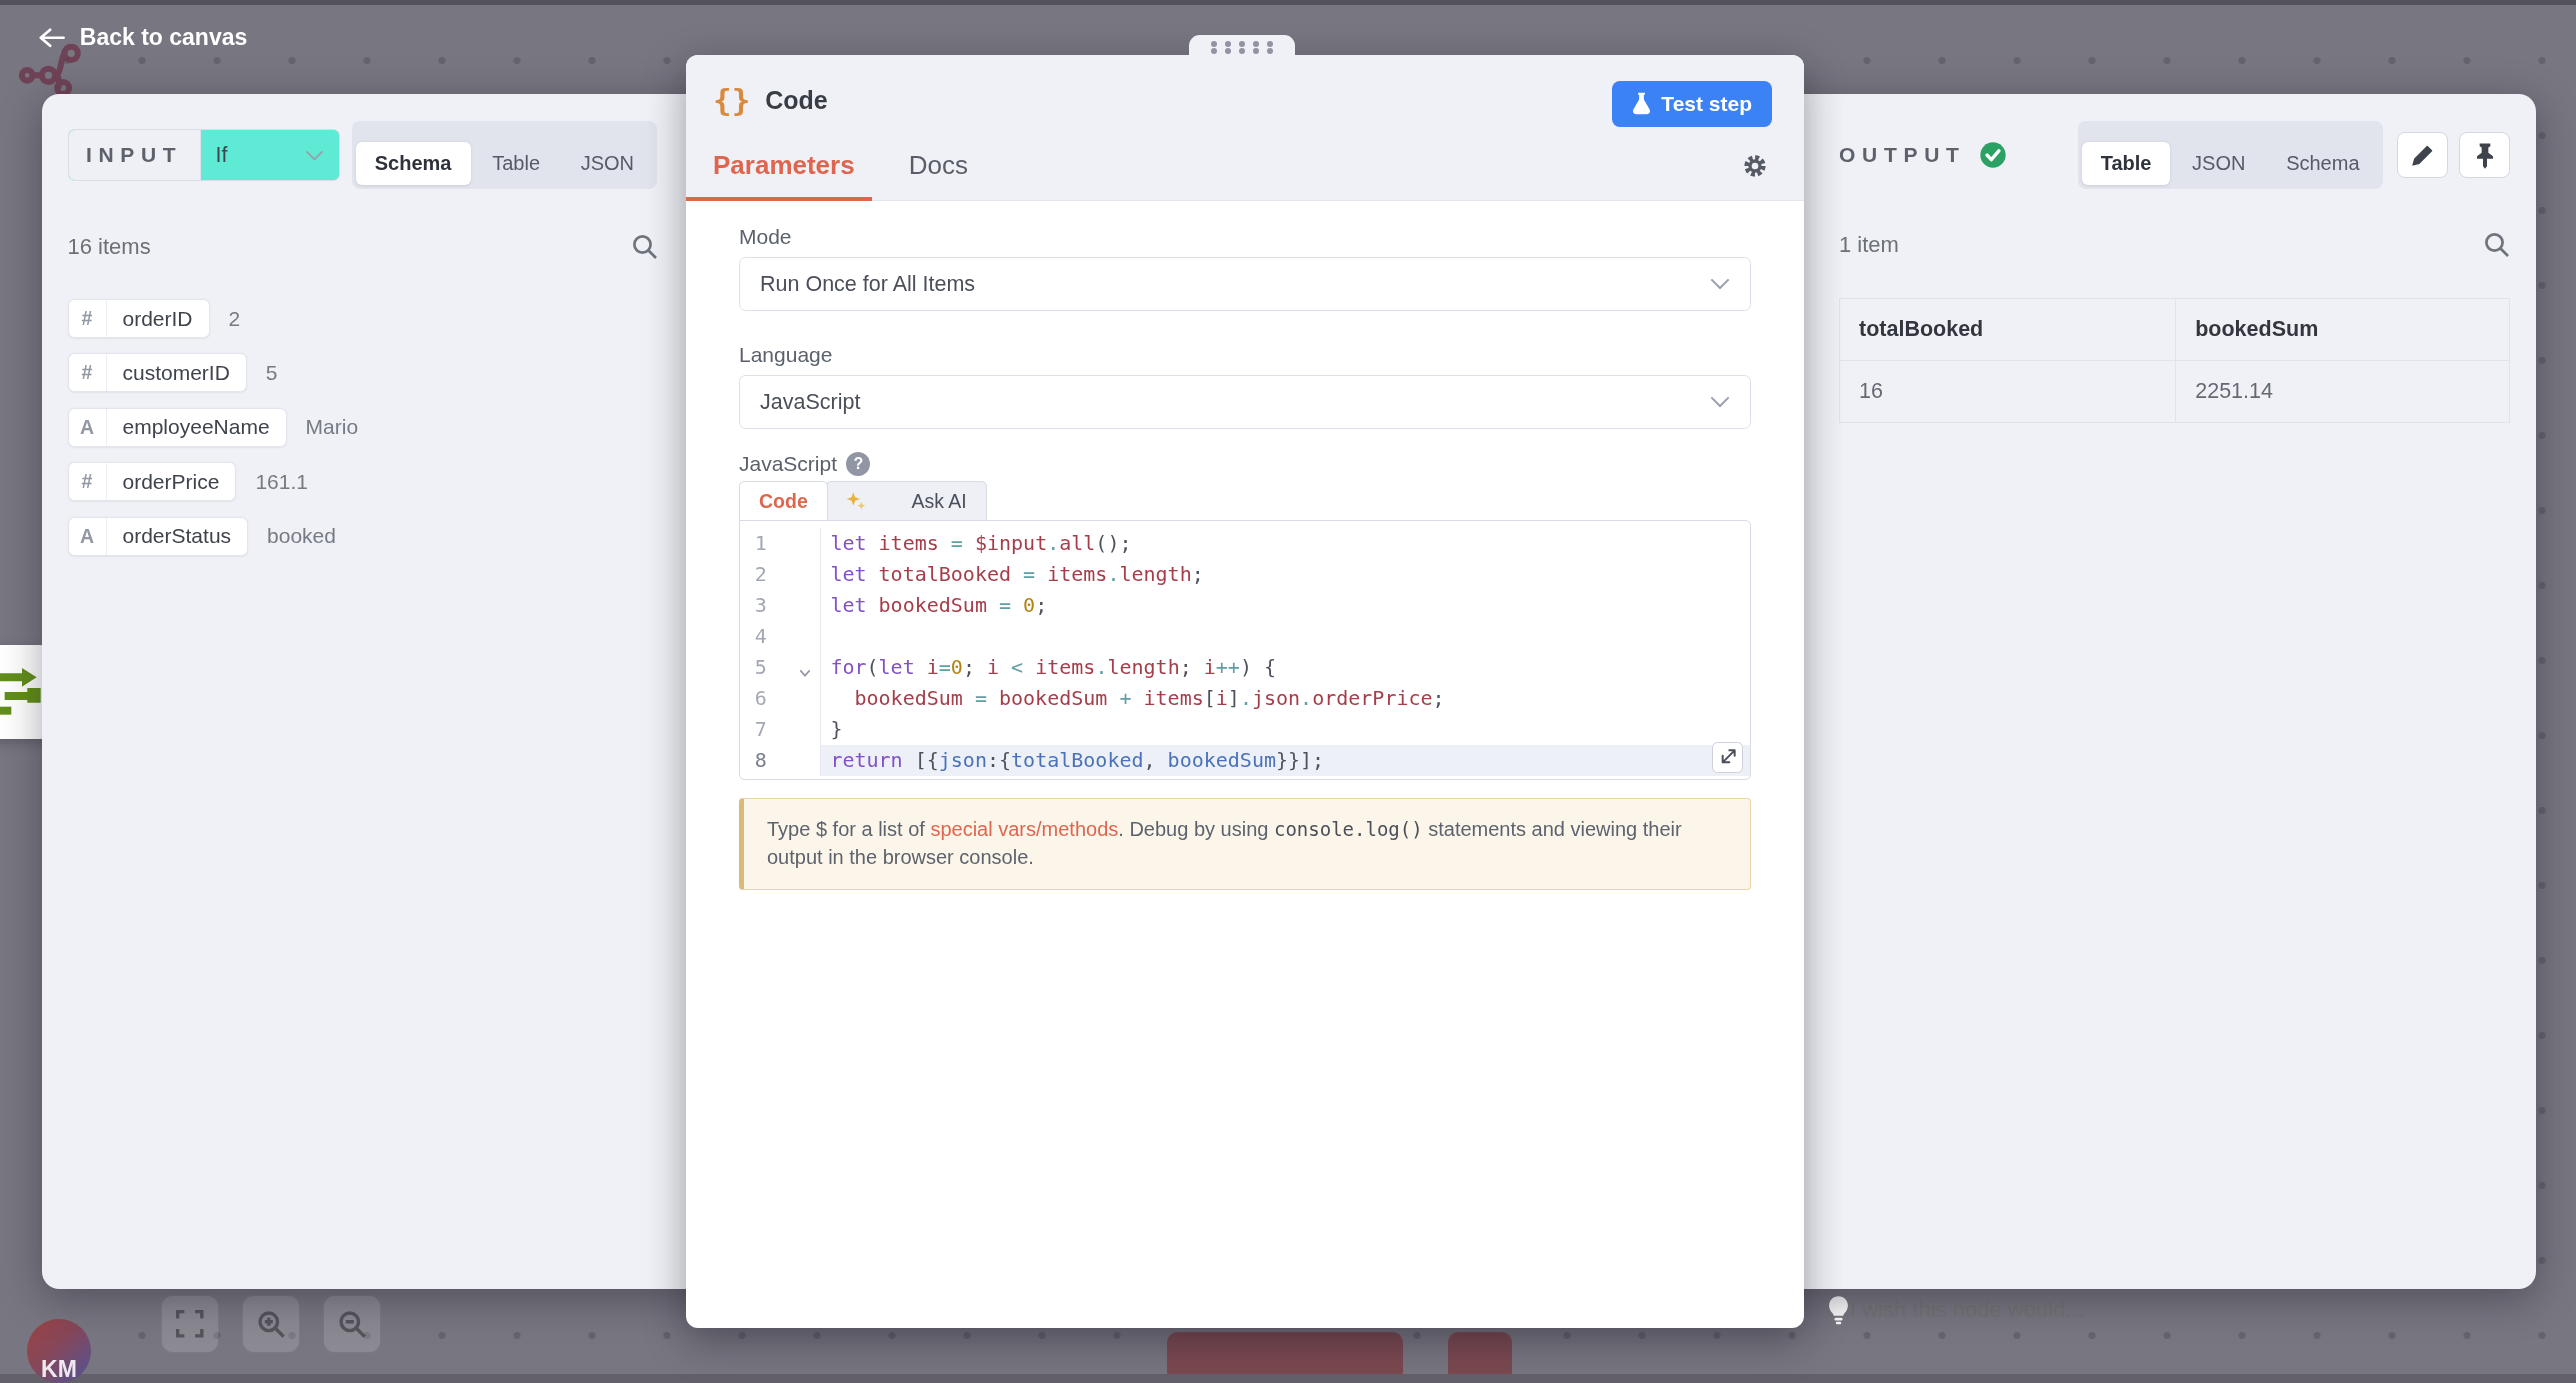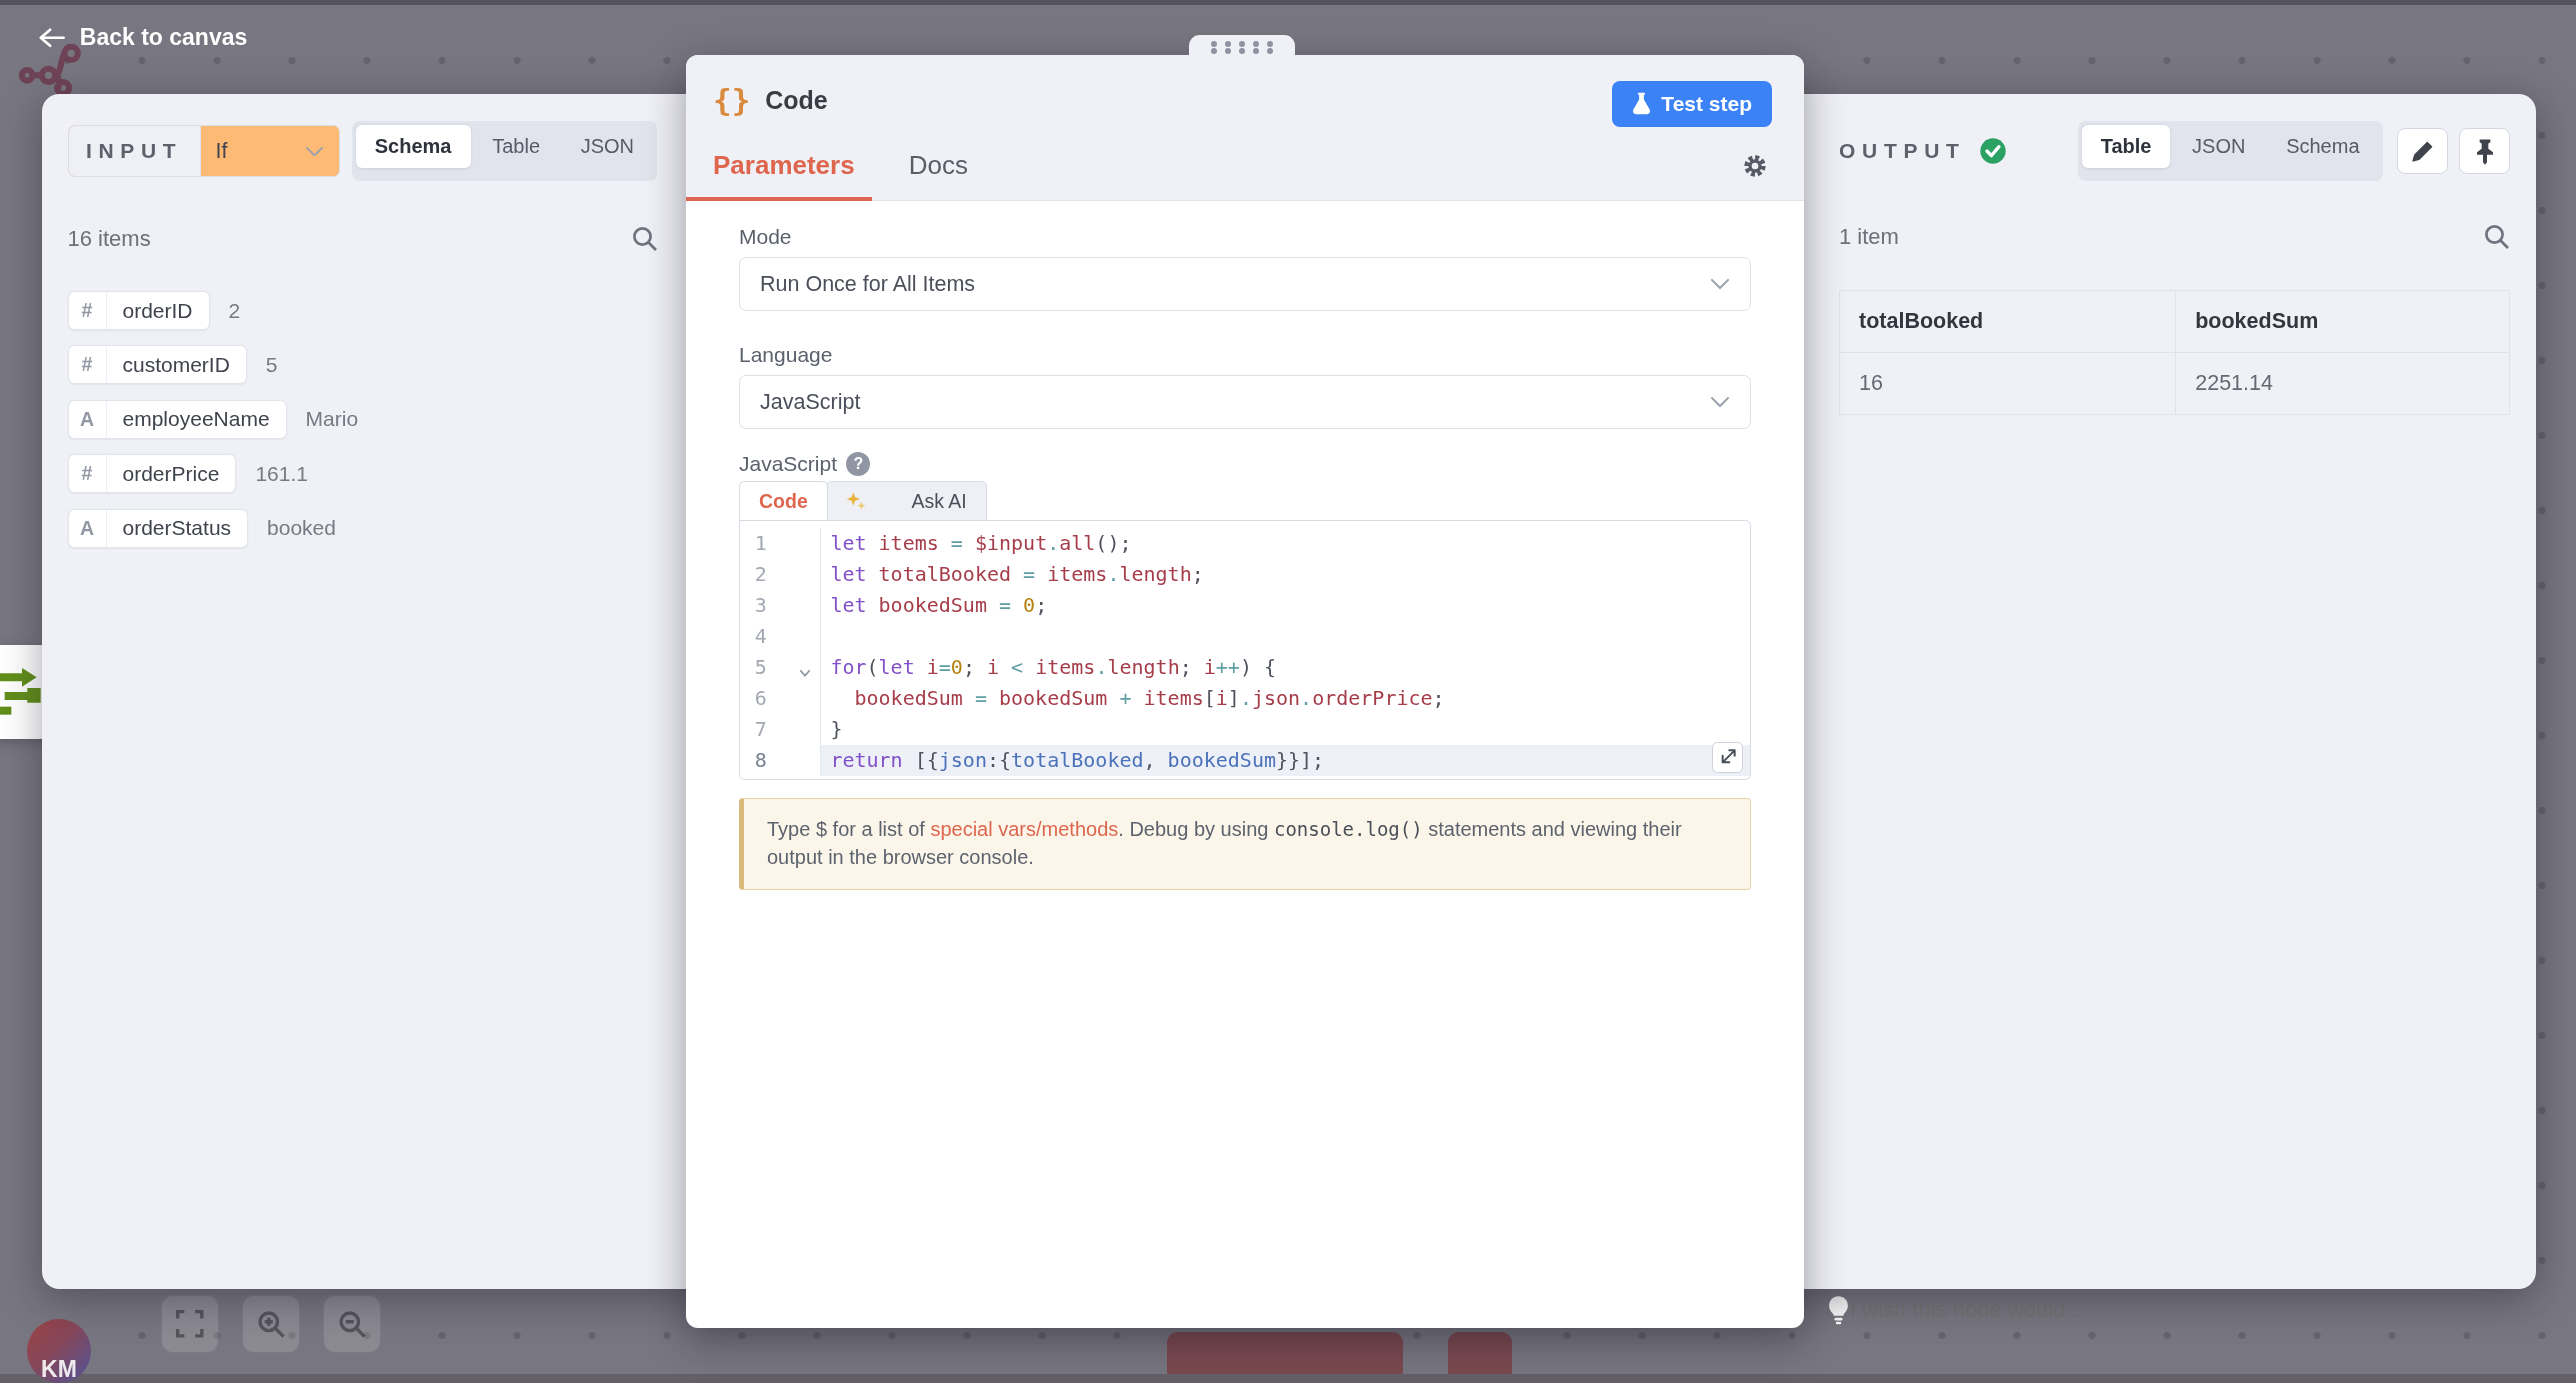--- a/index.html
+++ b/index.html
@@ -46,28 +46,28 @@
     background:#f0f1f6; border-radius:17.4px; box-shadow:0 9.4px 40px rgba(22,20,34,.38); z-index:4; }
 
   .side { position:absolute; top:0; height:100%; }
   .side-head { display:flex; align-items:center; }
 
   
   .input-panel { left:0; width:644px; padding:27px 28px 0 25.5px; }
   .io-label { font-size:21px; font-weight:600; letter-spacing:6.7px; color:#5c616c; }
 
   .src-select { display:inline-flex; height:52px; border:1.3px solid #d9dde6; border-radius:6.7px;
-    overflow:hidden; background:#fdba74; cursor:pointer; }
+    overflow:hidden; background:#5eead4; cursor:pointer; }
   .src-select .seg-l { display:flex; align-items:center; padding:0 17.4px; background:#eef0f5;
     border-right:1.3px solid #dfe2ea; }
   .src-select .seg-r { display:flex; align-items:center; gap:9.4px; padding:0 14.8px; min-width:138px;
     justify-content:space-between; font-size:21.5px; color:#41454e; }
 
-  .seg { display:inline-flex; align-items:flex-start; background:#e1e3ed; border-radius:8px;
-    padding:4px; gap:2.7px; height:60px; }
+  .seg { display:inline-flex; align-items:flex-end; background:#e1e3ed; border-radius:8px;
+    padding:4px; gap:2.7px; height:68px; }
   .chip { border:none; background:transparent; color:#565b66; font-size:20px; padding:0 19px;
     height:43px; border-radius:6px; cursor:pointer; font-family:"Liberation Sans", sans-serif; }
   .chip.active { background:#ffffff; color:#2e323b; font-weight:700; box-shadow:0 0.7px 2.7px rgba(40,40,60,.12); }
 
   .items-row { display:flex; align-items:center; justify-content:space-between; margin-top:44px; }
   .items-count { font-size:22px; color:#6b7079; }
   .icon-btn { background:none; border:none; cursor:pointer; display:flex; align-items:center; }
 
   .schema-list { margin-top:39px; }
   .schema-row { display:flex; align-items:center; margin-bottom:15.4px; }

